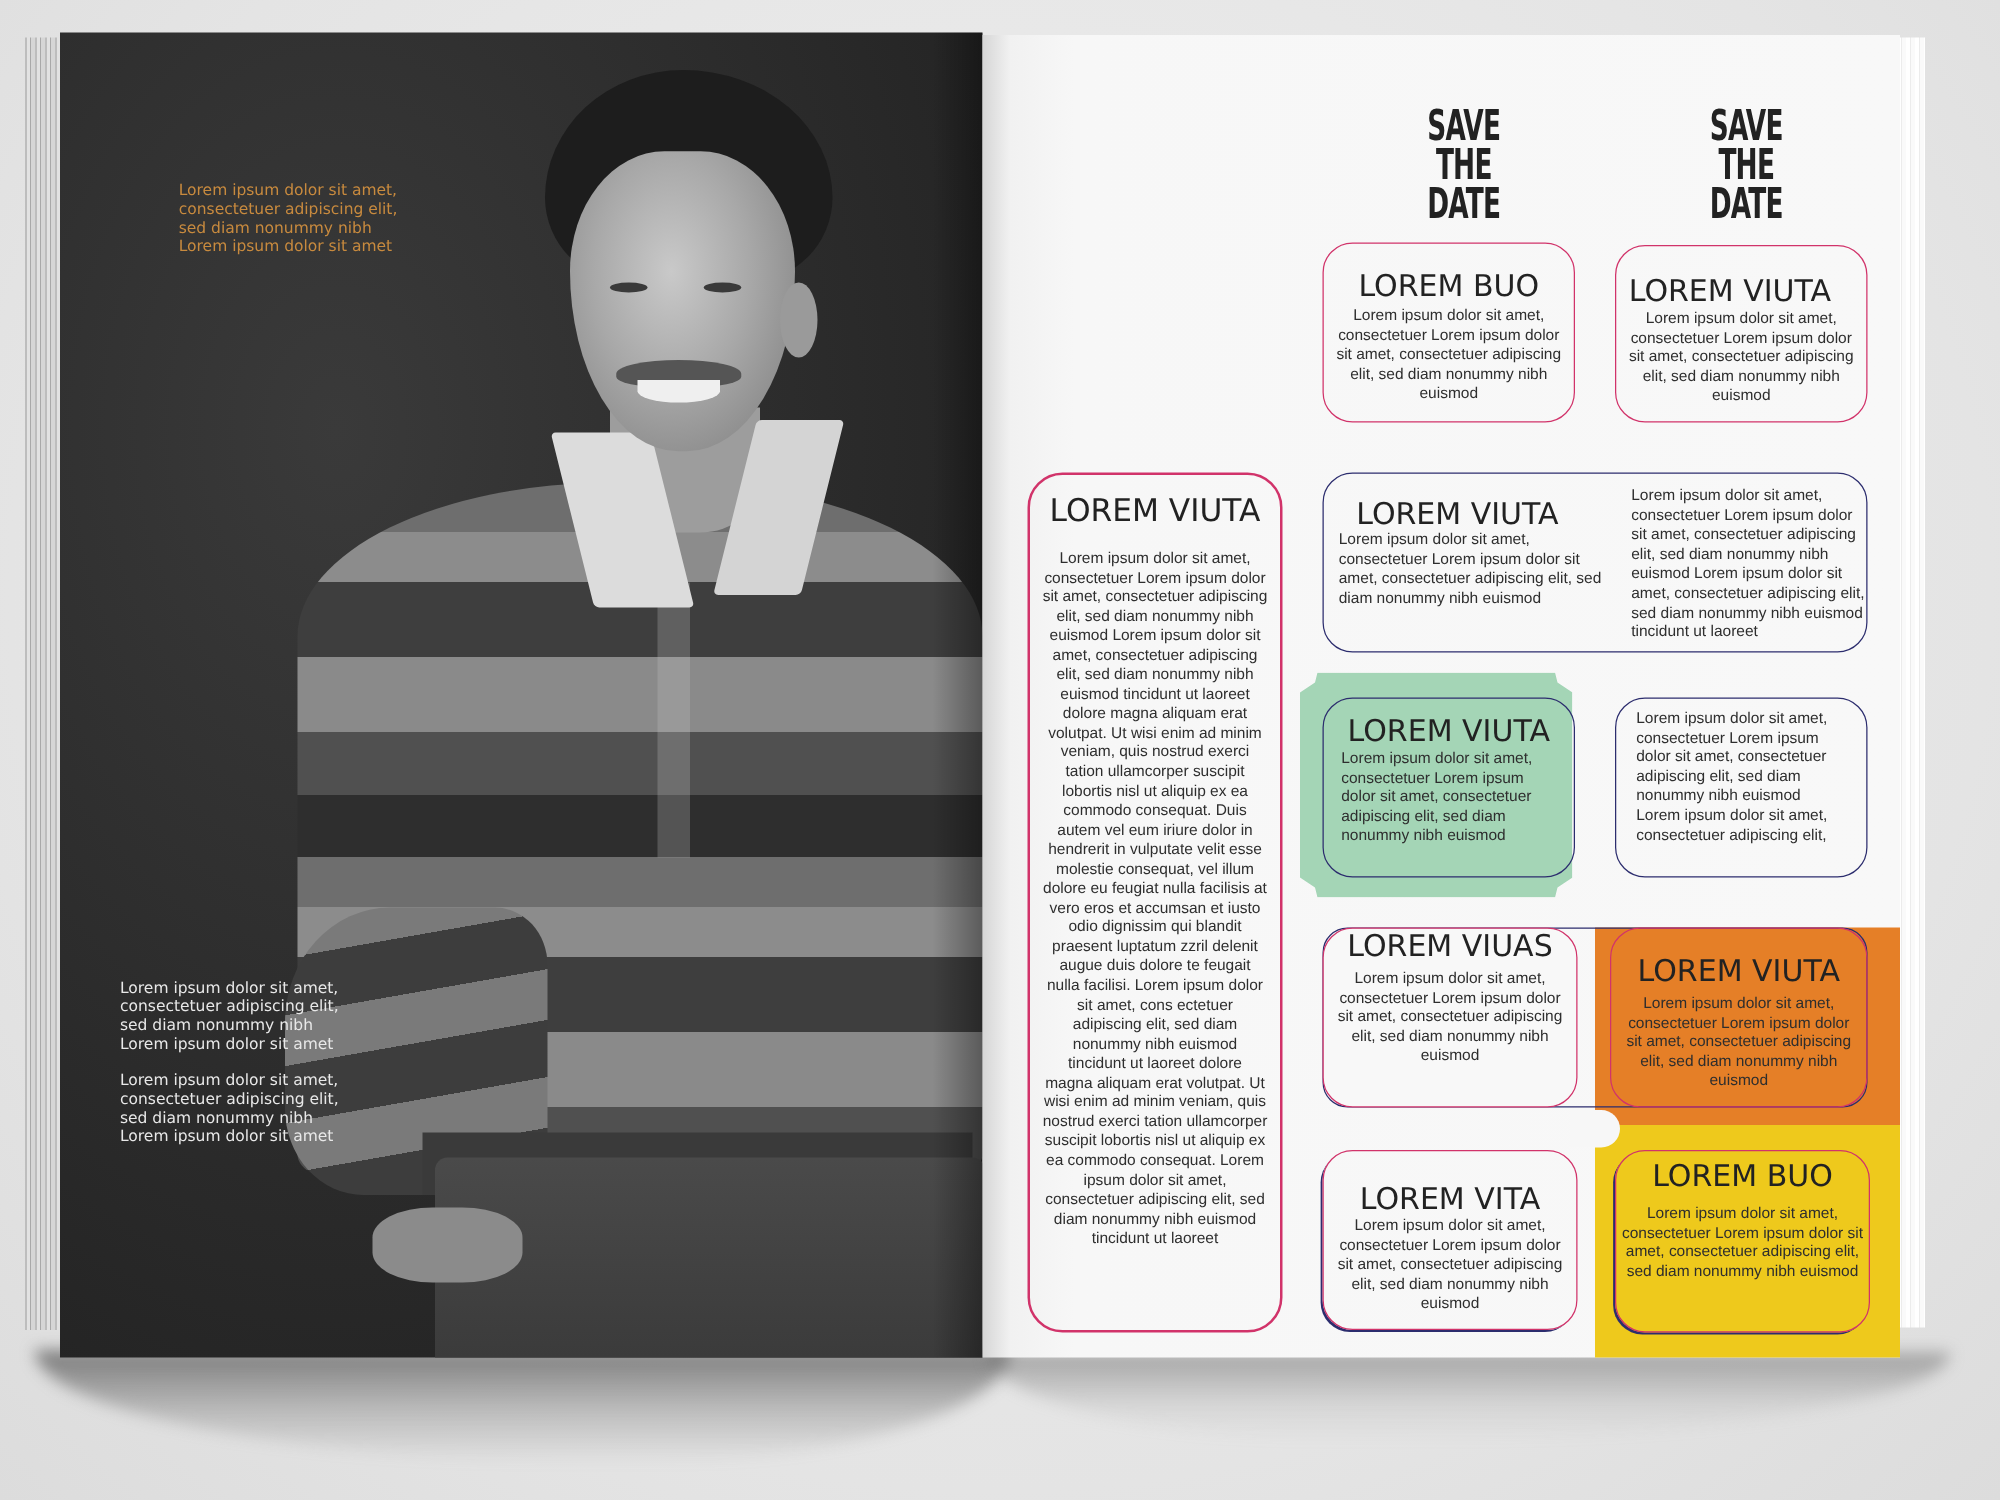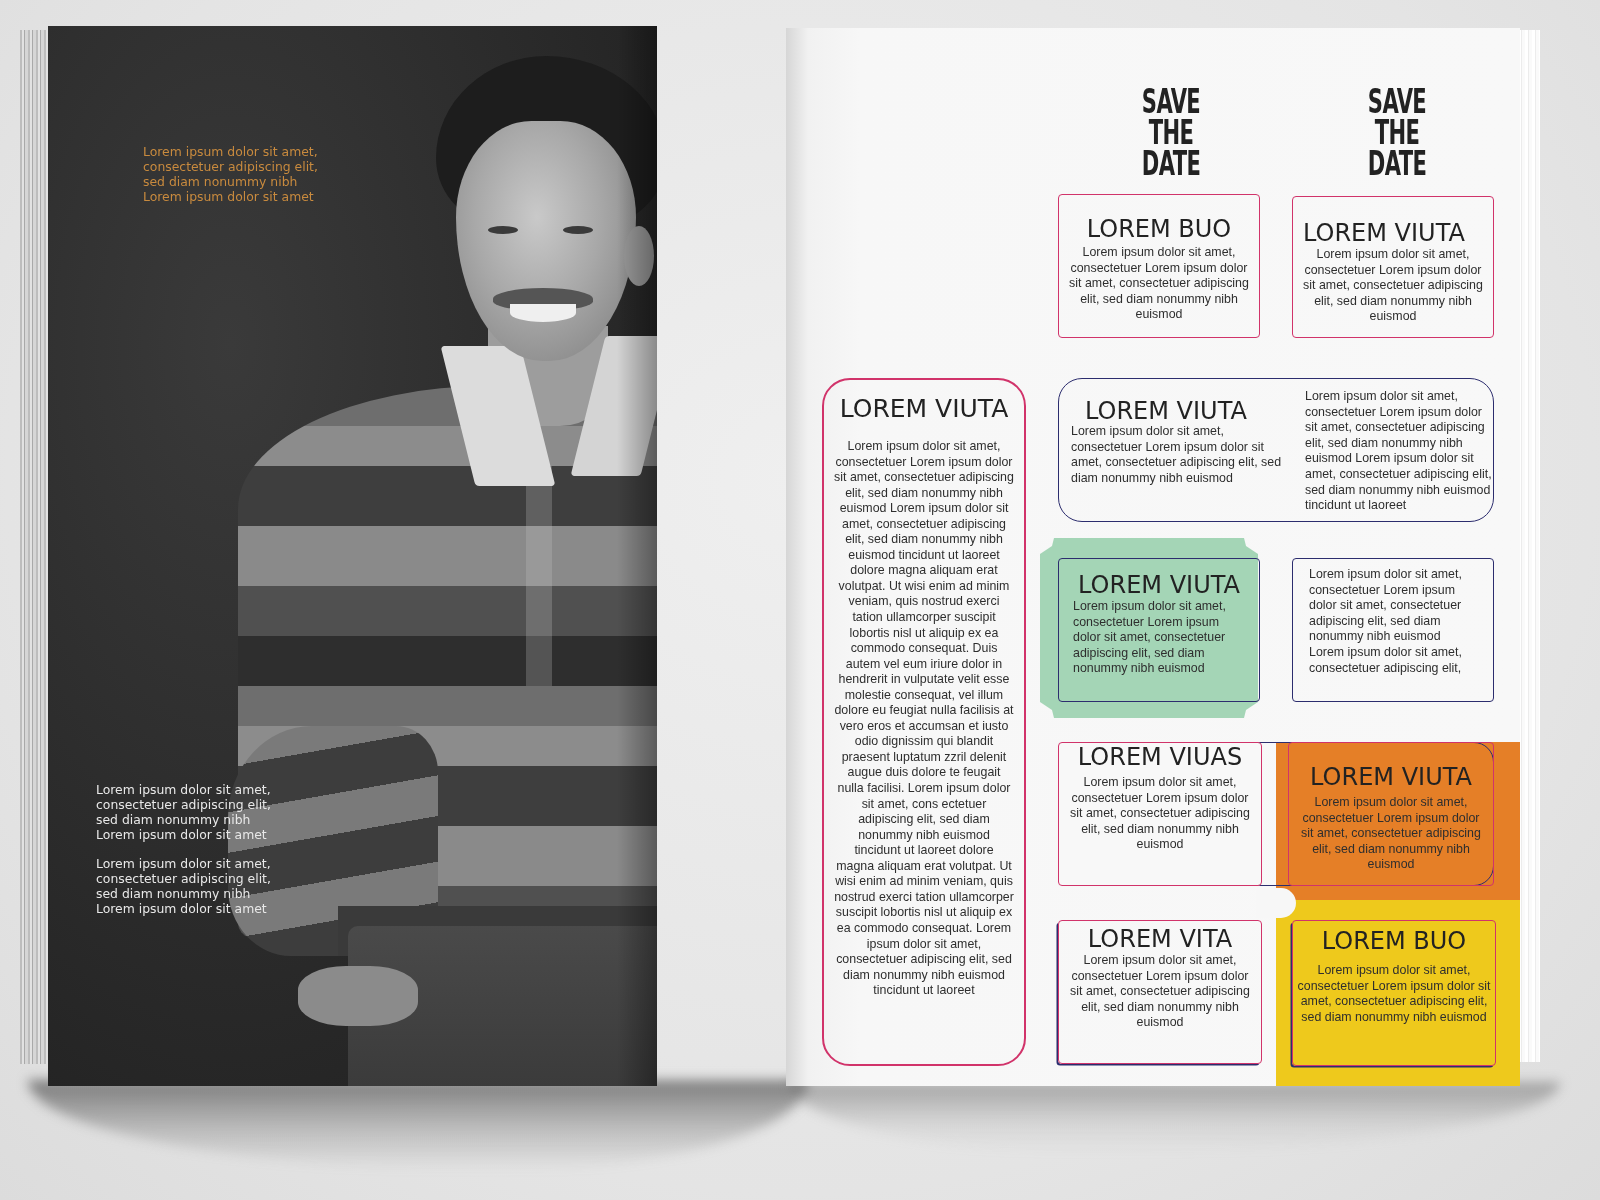--- a/index.html
+++ b/index.html
@@ -27,21 +27,21 @@
   .page-stack-left {
     position: absolute; left: 20px; top: 30px; width: 32px; height: 1034px;
     background: repeating-linear-gradient(90deg, #bdbdbd 0 2px, #e2e2e2 2px 4px, #a9a9a9 4px 5px, #d6d6d6 5px 8px);
   }
   .page-stack-right {
     position: absolute; left: 1518px; top: 30px; width: 22px; height: 1032px;
     background: repeating-linear-gradient(90deg, #ffffff 0 3px, #ececec 3px 4px, #fafafa 4px 7px);
   }
 
   .page-left {
-    position: absolute; left: 48px; top: 26px; width: 609px; height: 1060px;
+    position: absolute; left: 48px; top: 26px; width: 738px; height: 1060px;
     background: #2b2b2b;
     background: radial-gradient(ellipse at 30% 30%, #3a3a3a 0%, #2c2c2c 50%, #1e1e1e 100%);
     overflow: hidden;
   }
   .page-left::after {
     content: ""; position: absolute; right: 0; top: 0; width: 40px; height: 100%;
     background: linear-gradient(90deg, rgba(0,0,0,0) 0%, rgba(0,0,0,0.35) 100%);
   }
   .page-right {
     position: absolute; left: 786px; top: 28px; width: 734px; height: 1058px;
@@ -121,21 +121,21 @@
     font-family: "DejaVu Sans", sans-serif; font-weight: bold; font-size: 64px; line-height: 64px;
     color: #1f1f1f; letter-spacing: 10px; transform: scaleX(0.6); transform-origin: center;
   }
   .news-sub {
     position: absolute; left: 4px; top: 110px; width: 180px; text-align: center;
     font-family: "DejaVu Sans", sans-serif; font-weight: bold; font-size: 22px; color: #1f1f1f;
     transform: scaleX(0.62);
   }
 
   .card {
-    position: absolute; border-radius: 4px; text-align: center;
+    position: absolute; border-radius: 24px; text-align: center;
     font-family: "Liberation Sans", sans-serif; color: #2a2a2a;
   }
   .card h3 {
     font-family: "DejaVu Sans", sans-serif; font-weight: normal;
     font-size: 24px; letter-spacing: 0px; color: #222; white-space: nowrap;
   }
   .card p { font-size: 12.4px; line-height: 15.6px; color: #2e2e2e; }
   .b-pink { border: 1.8px solid #d1336a; }
   .b-navy { border: 1.8px solid #2c2d6e; }
   .b-duo { border: 1.8px solid #d1336a; box-shadow: -2px 2px 0 -0.5px #2c2d6e; }
@@ -247,20 +247,20 @@
   <div class="card b-pink" style="left:272px; top:714px; width:204px; height:144px; background:#f8f8f8;">
     <h3 style="">LOREM VIUAS</h3>
     <p style="margin:4px 8px 0;">Lorem ipsum dolor sit amet, consectetuer Lorem ipsum dolor sit amet, consectetuer adipiscing elit, sed diam nonummy nibh euismod</p>
   </div>
   <div class="card b-pink" style="left:502px; top:714px; width:206px; height:144px;">
     <h3 style="margin-top:20px;">LOREM VIUTA</h3>
     <p style="margin:4px 6px 0;">Lorem ipsum dolor sit amet, consectetuer Lorem ipsum dolor sit amet, consectetuer adipiscing elit, sed diam nonummy nibh euismod</p>
   </div>
 
   <div class="card b-duo" style="left:272px; top:892px; width:204px; height:144px;">
-    <h3 style="margin-top:4px;">LOREM VITA</h3>
+    <h3 style="margin-top:24px;">LOREM VITA</h3>
     <p style="margin:0 8px 0;">Lorem ipsum dolor sit amet, consectetuer Lorem ipsum dolor sit amet, consectetuer adipiscing elit, sed diam nonummy nibh euismod</p>
   </div>
   <div class="card b-duo" style="left:506px; top:892px; width:204px; height:146px;">
     <h3 style="margin-top:6px;">LOREM BUO</h3>
     <p style="margin:8px 4px 0;">Lorem ipsum dolor sit amet, consectetuer Lorem ipsum dolor sit amet, consectetuer adipiscing elit, sed diam nonummy nibh euismod</p>
   </div>
 </div>
 
 </body></html>

